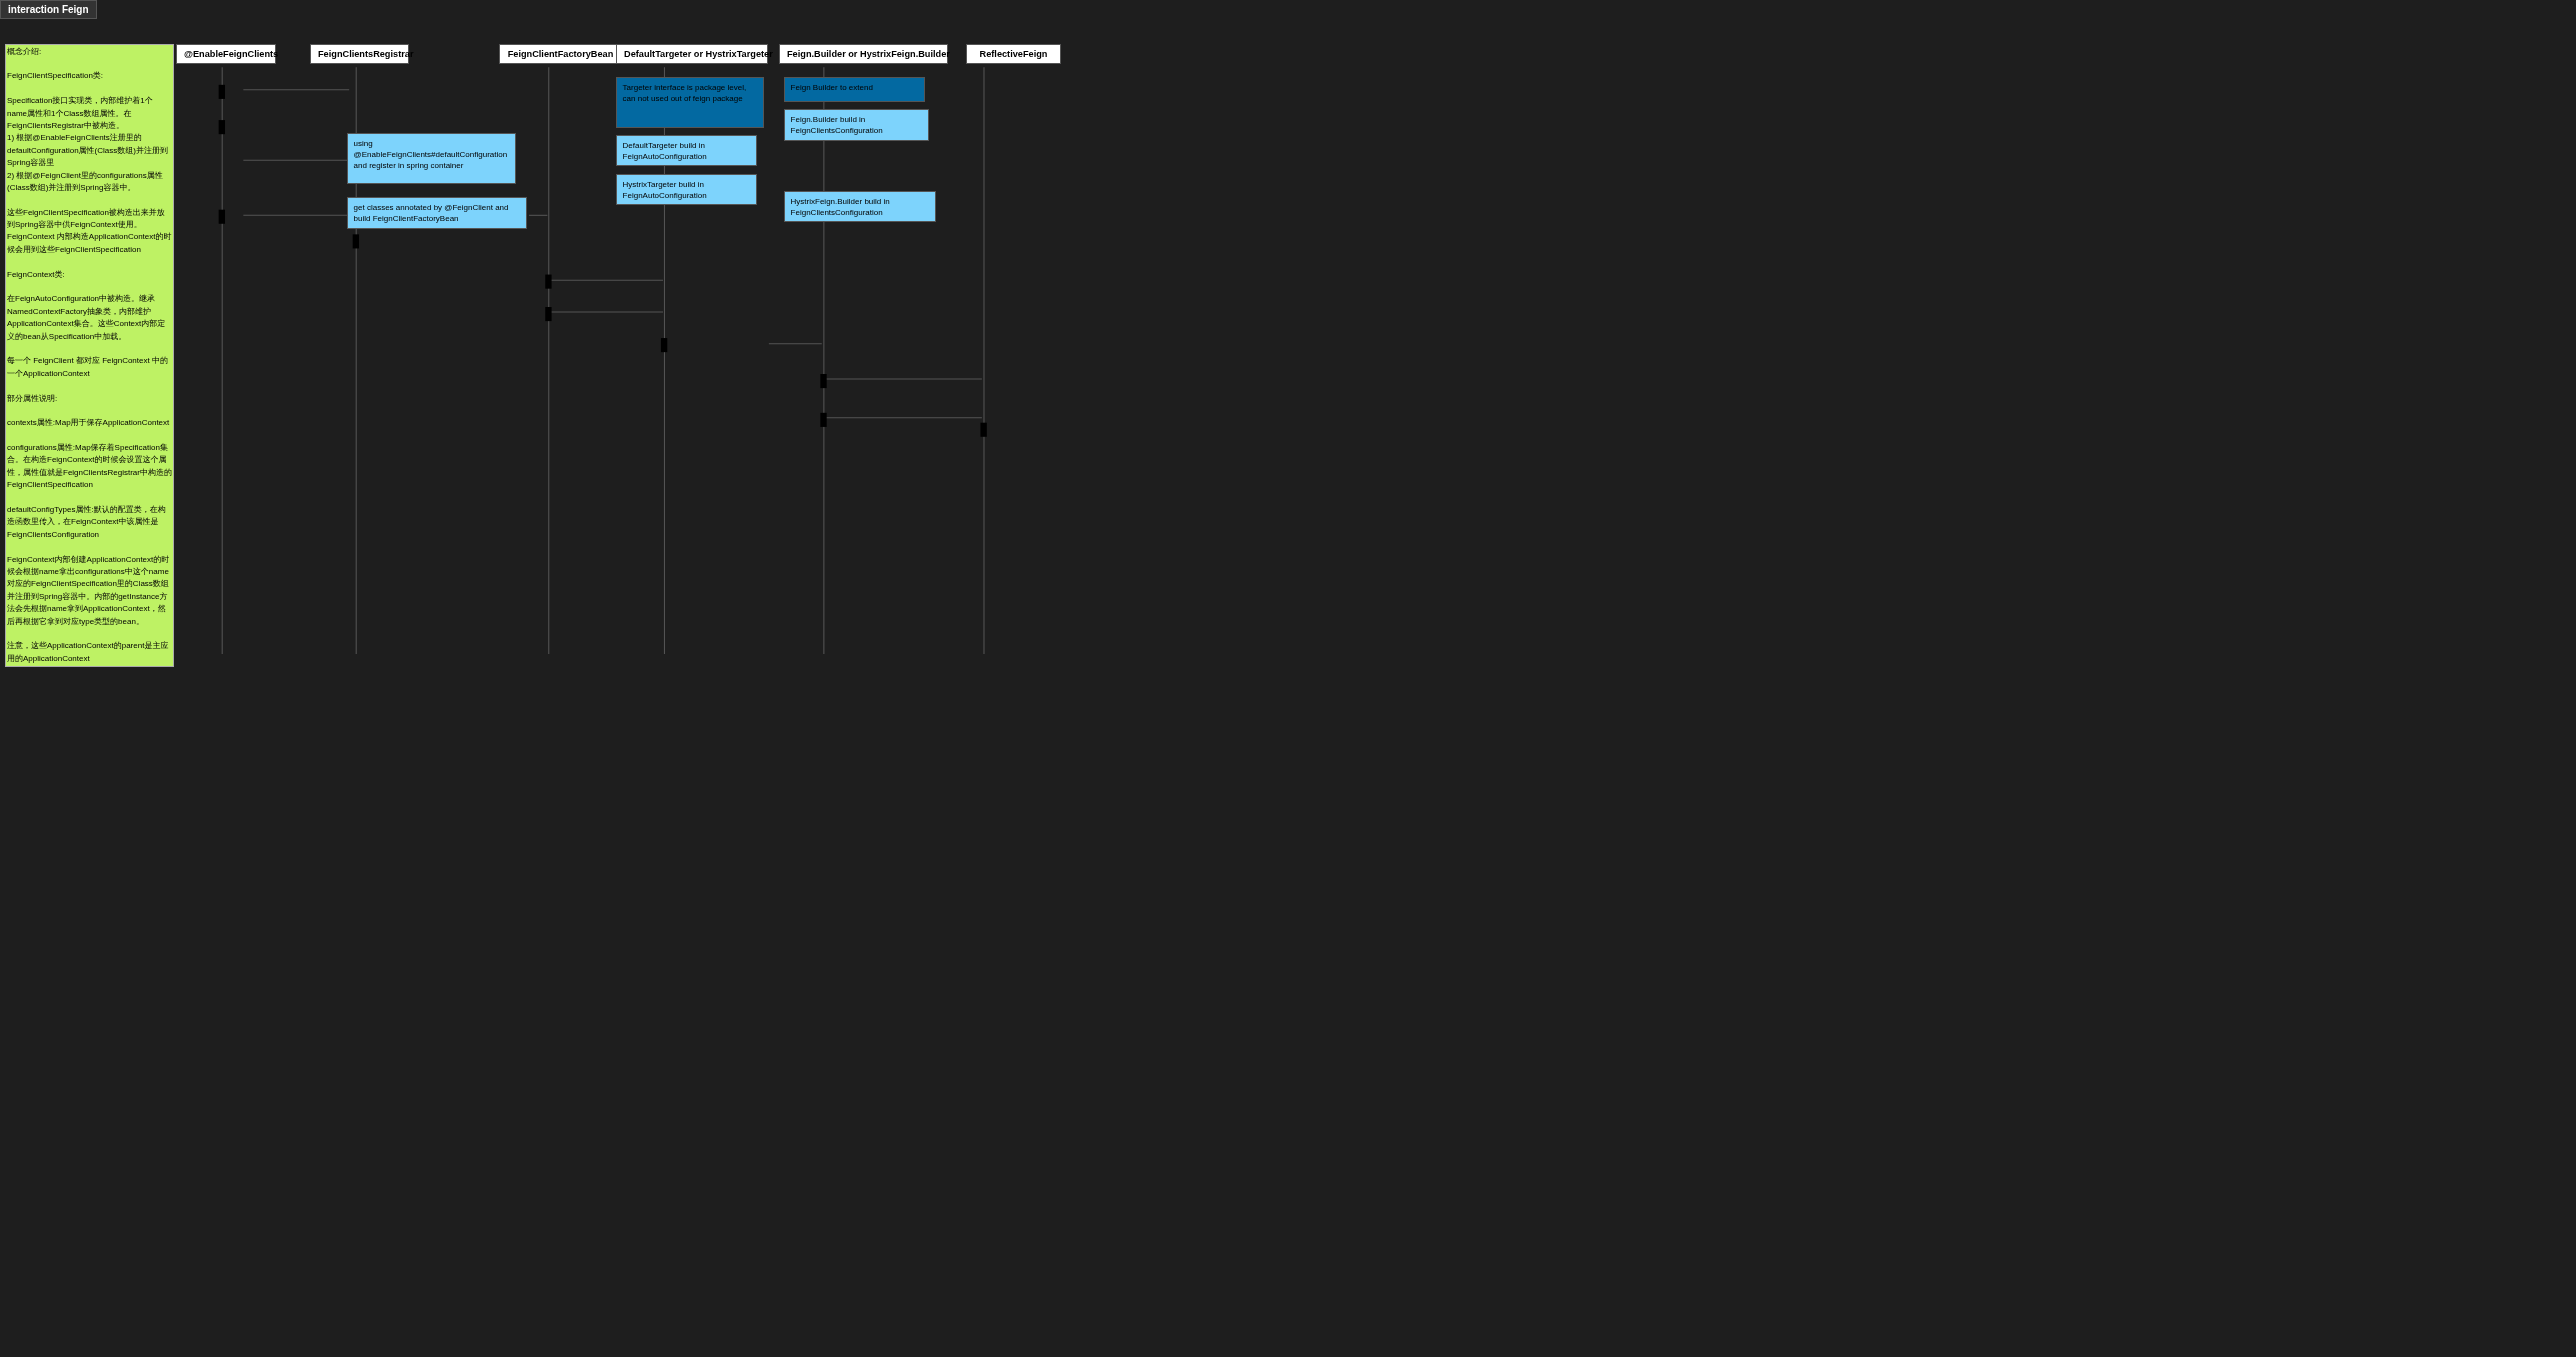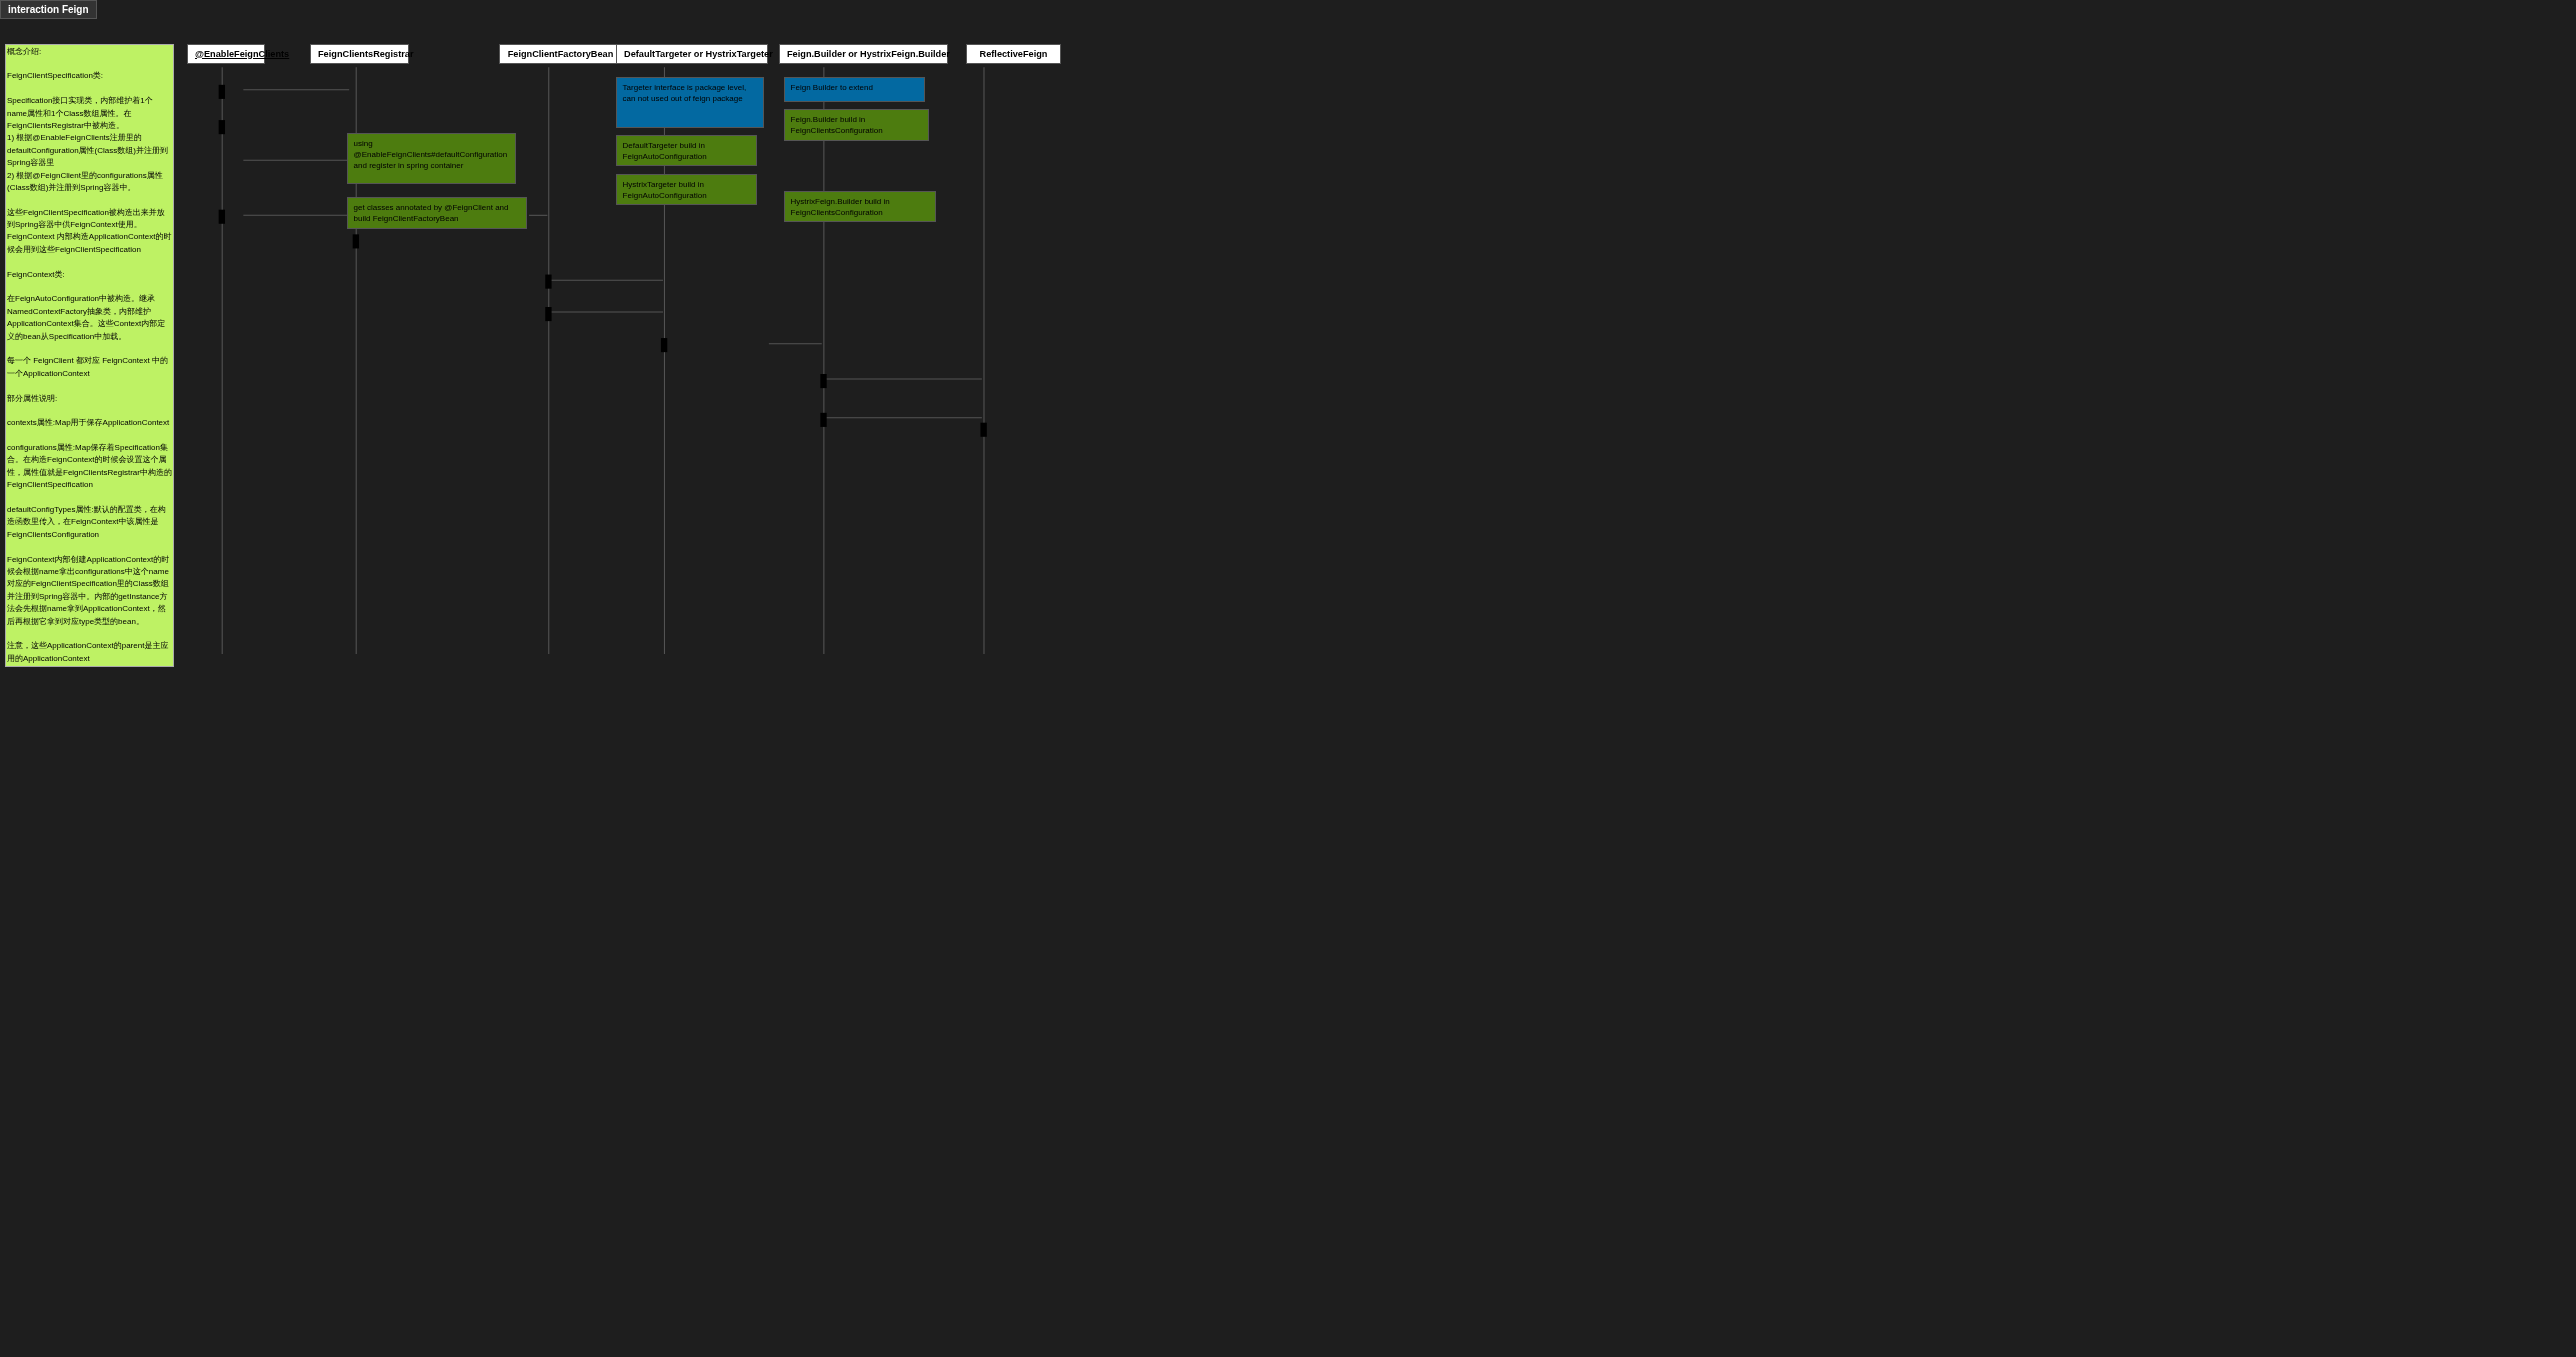--- a/index.html
+++ b/index.html
@@ -59,21 +59,21 @@
     .flow-box {
       position: absolute;
       border: 1.4px solid #555;
       padding: 4.2px 5.6px;
       font-size: 8px;
       line-height: 1.4;
       text-align: left;
     }
 
     .flow-box.green {
-      background: #4d7c0f;
+      background: #7dd3fc;
       border-color: #555;
     }
 
     .flow-box.orange {
       background: #0369a1;
       border-color: #555;
     }
 
     
     #connectors {
@@ -166,21 +166,21 @@
 
 configurations属性:Map保存着Specification集合。在构造FeignContext的时候会设置这个属性，属性值就是FeignClientsRegistrar中构造的FeignClientSpecification
 
 defaultConfigTypes属性:默认的配置类，在构造函数里传入，在FeignContext中该属性是FeignClientsConfiguration
 
 FeignContext内部创建ApplicationContext的时候会根据name拿出configurations中这个name对应的FeignClientSpecification里的Class数组并注册到Spring容器中。内部的getInstance方法会先根据name拿到ApplicationContext，然后再根据它拿到对应type类型的bean。
 
 注意，这些ApplicationContext的parent是主应用的ApplicationContext</span>
   </div>
 
-  <div class="col-header" style="left: 187px; top: 25px; width: 78px; text-decoration: underline;">@EnableFeignClients</div>
+  <div class="col-header" style="left: 176px; top: 25px; width: 100px;">@EnableFeignClients</div>
 
   <div class="col-header" style="left: 310px; top: 25px; width: 99px;">FeignClientsRegistrar</div>
 
   <div class="col-header" style="left: 499px; top: 25px; width: 123px;">FeignClientFactoryBean</div>
 
   <div class="col-header" style="left: 616px; top: 25px; width: 152px;">DefaultTargeter or HystrixTargeter</div>
 
   <div class="col-header" style="left: 779px; top: 25px; width: 169px;">Feign.Builder or HystrixFeign.Builder</div>
 
   <div class="col-header" style="left: 966px; top: 25px; width: 95px;">ReflectiveFeign</div>

